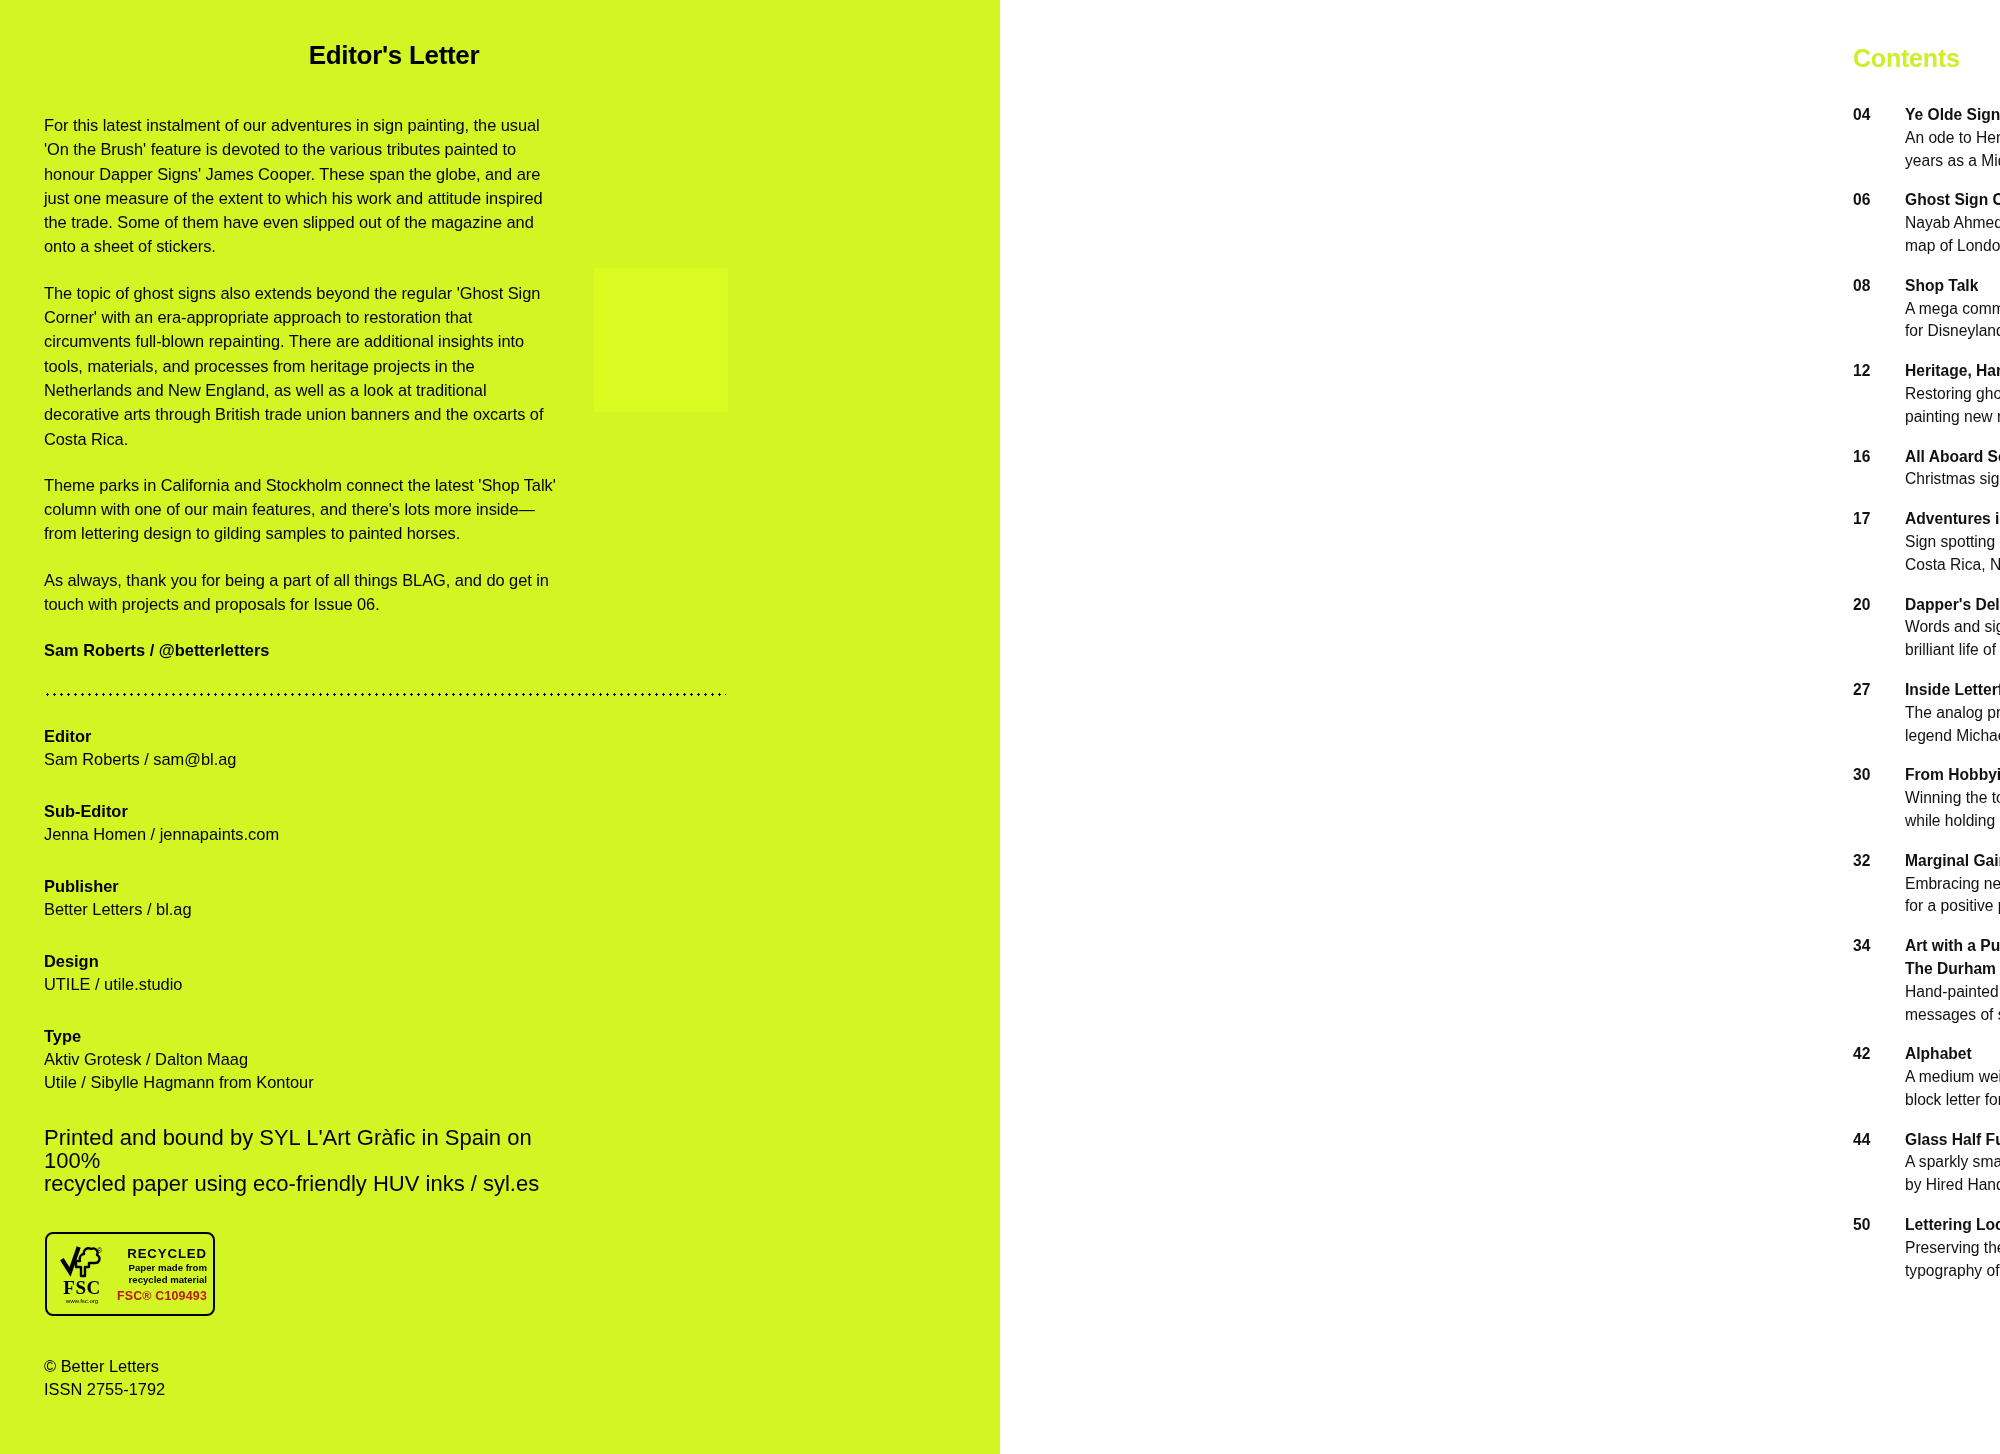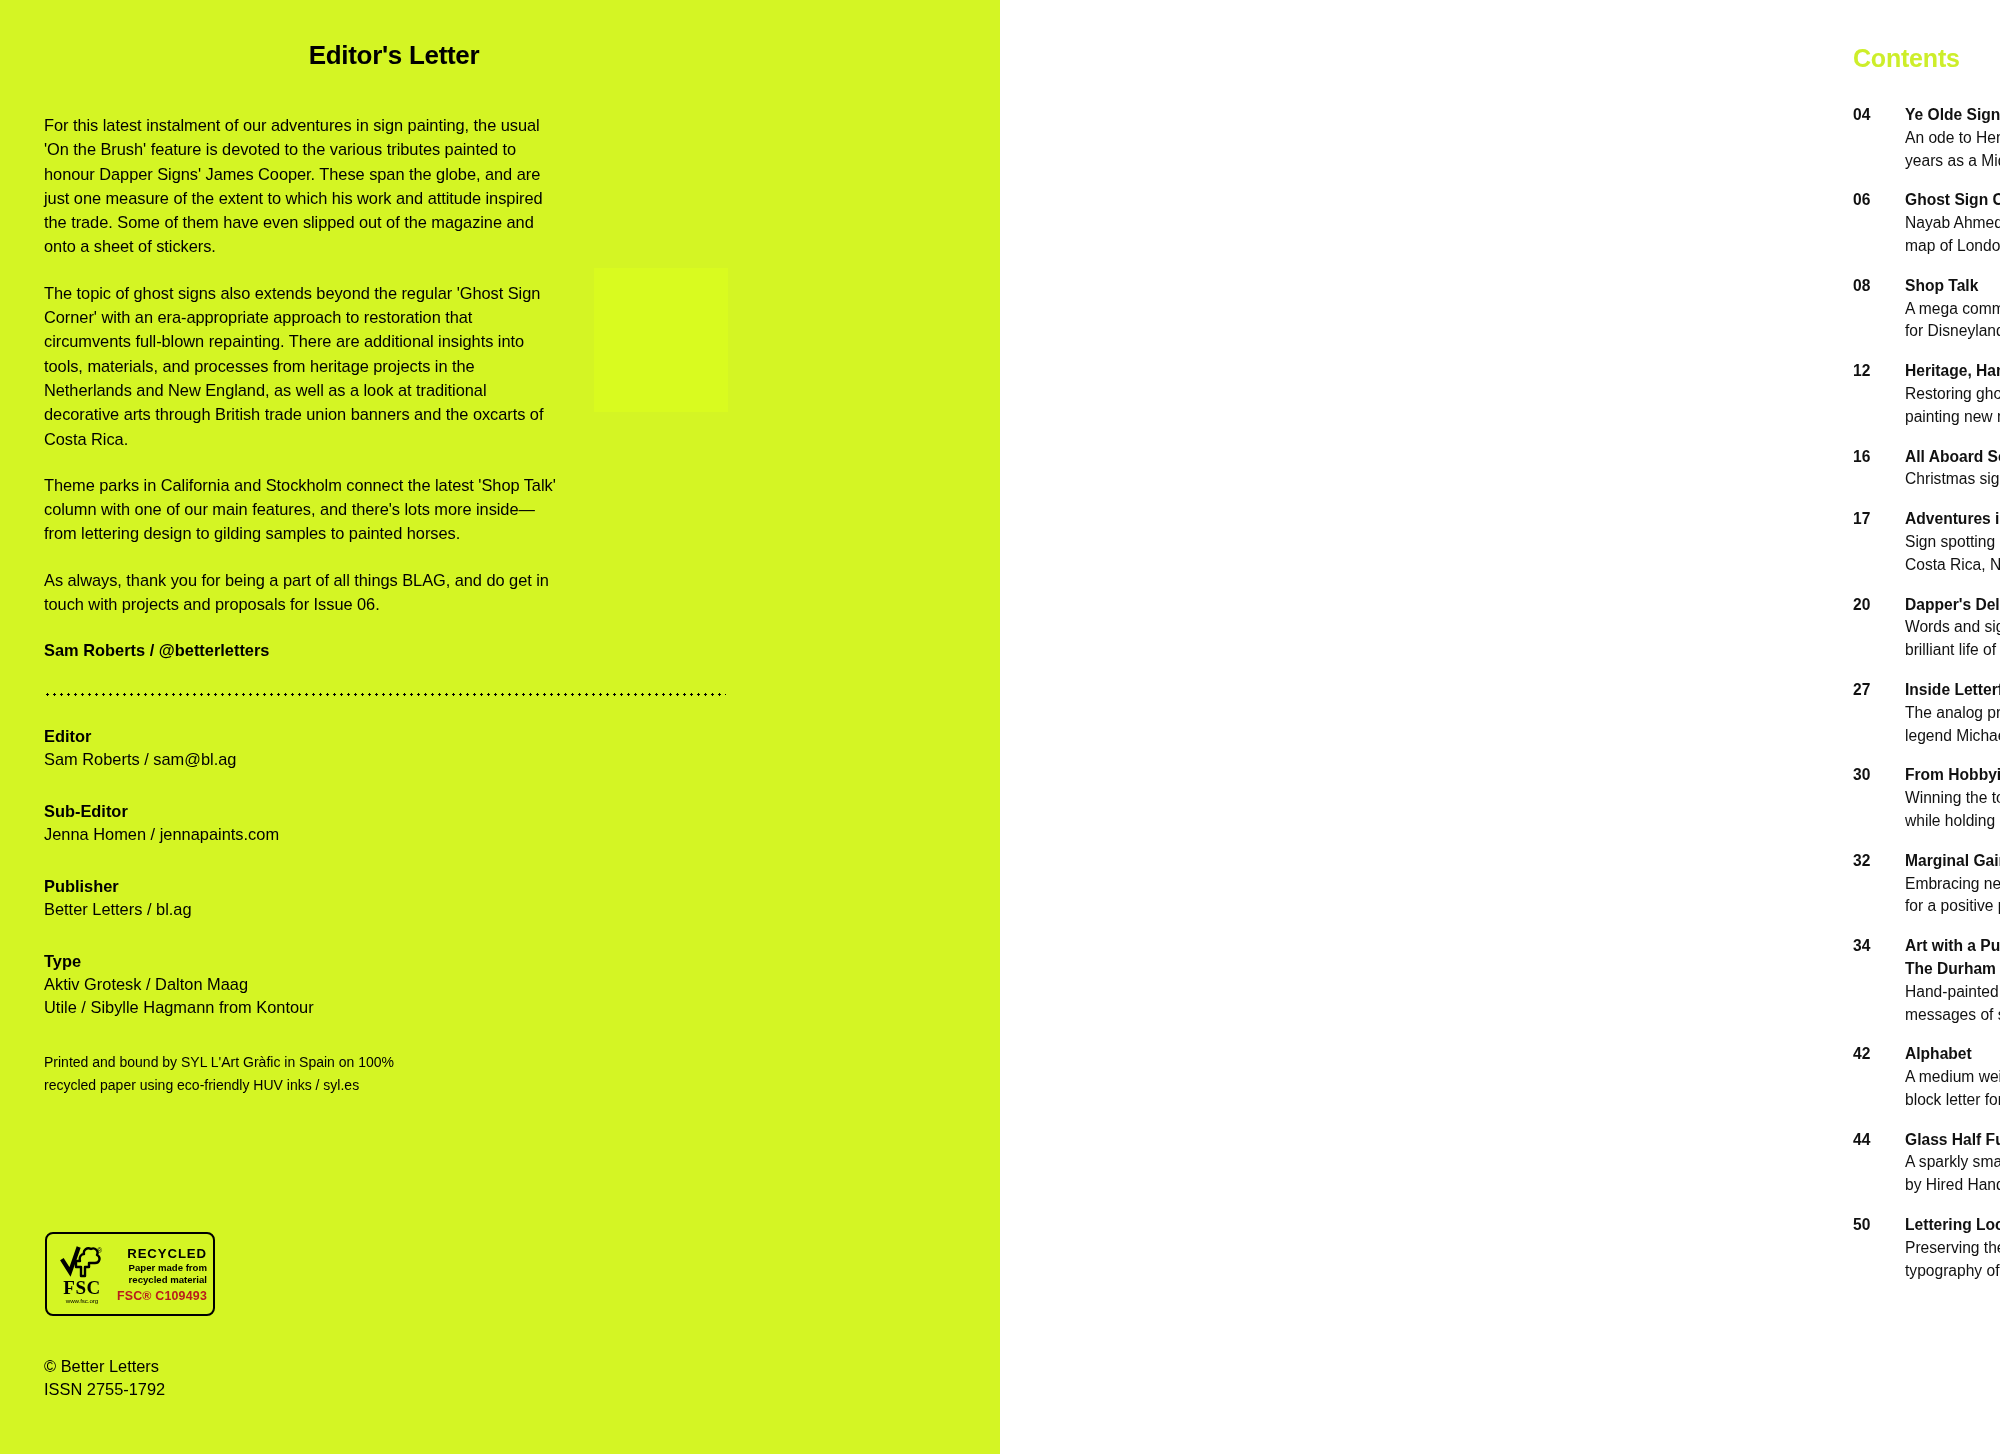--- a/index.html
+++ b/index.html
@@ -69,21 +69,21 @@
     font-weight: bold;
     color: #000;
   }
   .credit-value {
     font-size: 16.4px;
     line-height: 23px;
     color: #000;
   }
   #print-note {
     margin-top: 32px;
-    font-size: 14px;
+    font-size: 22px;
     line-height: 23px;
     color: #000;
     max-width: 520px;
   }
 
   
   #fsc-badge {
     position: absolute;
     left: 45px; top: 1232px;
     width: 170px; height: 84px;
@@ -211,20 +211,24 @@
     <div class="credit-group">
       <div class="credit-label">Sub-Editor</div>
       <div class="credit-value">Jenna Homen / jennapaints.com</div>
     </div>
 
     <div class="credit-group">
       <div class="credit-label">Publisher</div>
       <div class="credit-value">Better Letters / bl.ag</div>
     </div>
 
+    <div class="credit-group">
+      <div class="credit-label">Design</div>
+      <div class="credit-value">UTILE / utile.studio</div>
+    </div>
 
     <div class="credit-group">
       <div class="credit-label">Type</div>
       <div class="credit-value">Aktiv Grotesk / Dalton Maag</div>
       <div class="credit-value">Utile / Sibylle Hagmann from Kontour</div>
     </div>
 
     <div id="print-note">
       <div>Printed and bound by SYL L'Art Gràfic in Spain on 100%</div>
       <div>recycled paper using eco-friendly HUV inks / syl.es</div>

